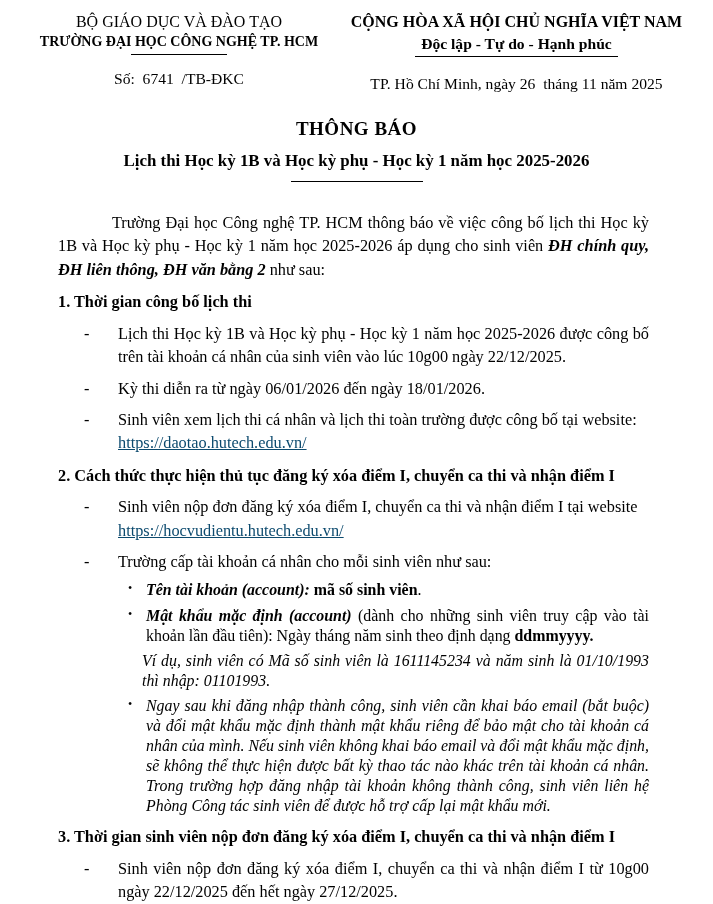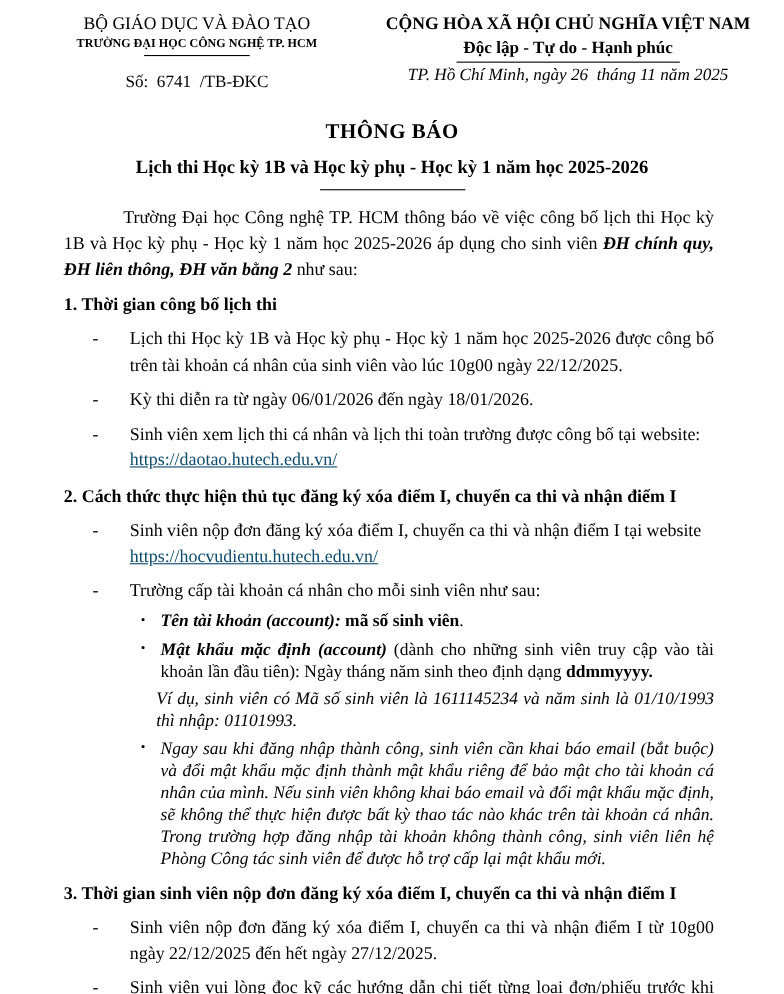--- a/index.html
+++ b/index.html
@@ -18,32 +18,32 @@
     padding: 12px 0 0 0;
   }
   
   .doc-header { display: flex; }
   .hdr-col { text-align: center; }
   .hdr-left  { width: 46%; padding-left: 30px; }
   .hdr-right { width: 54%; padding-right: 8px; }
   .hdr-line1 { font-size: 16px; line-height: 1.3; white-space: nowrap; }
   .hdr-left .hdr-line1 { font-weight: normal; }
   .hdr-right .hdr-line1 { font-weight: bold; }
-  .hdr-line2 { font-size: 11px; font-weight: bold; line-height: 1.35; white-space: nowrap; }
+  .hdr-line2 { font-size: 14px; font-weight: bold; line-height: 1.35; white-space: nowrap; }
   .hdr-right .hdr-line2 { font-size: 15.6px; display: inline-block; border-bottom: 1.6px solid #000; padding: 0 6px 2px 6px; }
   .uni-underline { width: 96px; border-bottom: 1.6px solid #000; margin: 2px auto 0 auto; height: 1px; }
   .hdr-number { font-size: 15.6px; margin-top: 15px; white-space: pre; }
-  .hdr-date { font-size: 15.6px; font-style: italic; margin-top: 3px; white-space: pre; }
+  .hdr-date { font-size: 15.6px; margin-top: 18px; white-space: pre; }
   
   .doc-title { text-align: center; font-size: 19px; font-weight: bold; margin-top: 25px; letter-spacing: 0.5px; }
   .doc-subtitle { text-align: center; font-size: 16.9px; font-weight: bold; margin-top: 11px; }
   .subtitle-rule { width: 132px; border-top: 1.8px solid #000; margin: 10px auto 0 auto; height: 0; }
   
   .doc-body { padding: 0 64px 0 58px; font-size: 16.3px; }
-  .intro { margin-top: 13px; text-align: justify; line-height: 1.44; text-indent: 54px; }
+  .intro { margin-top: 29px; text-align: justify; line-height: 1.44; text-indent: 54px; }
   .emph { font-weight: bold; font-style: italic; }
   .sec-heading { font-size: 16.3px; font-weight: bold; margin-top: 9px; line-height: 1.44; }
   .dash-item { position: relative; padding-left: 60px; margin-top: 8px; text-align: justify; line-height: 1.44; }
   .dash-marker { position: absolute; left: 26px; top: 0; }
   .doc-link { color: #0c4a6e; text-decoration: underline; cursor: pointer; }
   .sub-item { position: relative; padding-left: 88px; margin-top: 6px; text-align: justify; line-height: 1.26; font-size: 15.9px; }
   .bullet-marker { position: absolute; left: 70px; top: 1px; font-size: 12px; }
   .bi { font-weight: bold; font-style: italic; }
   .b { font-weight: bold; }
   .it { font-style: italic; }

